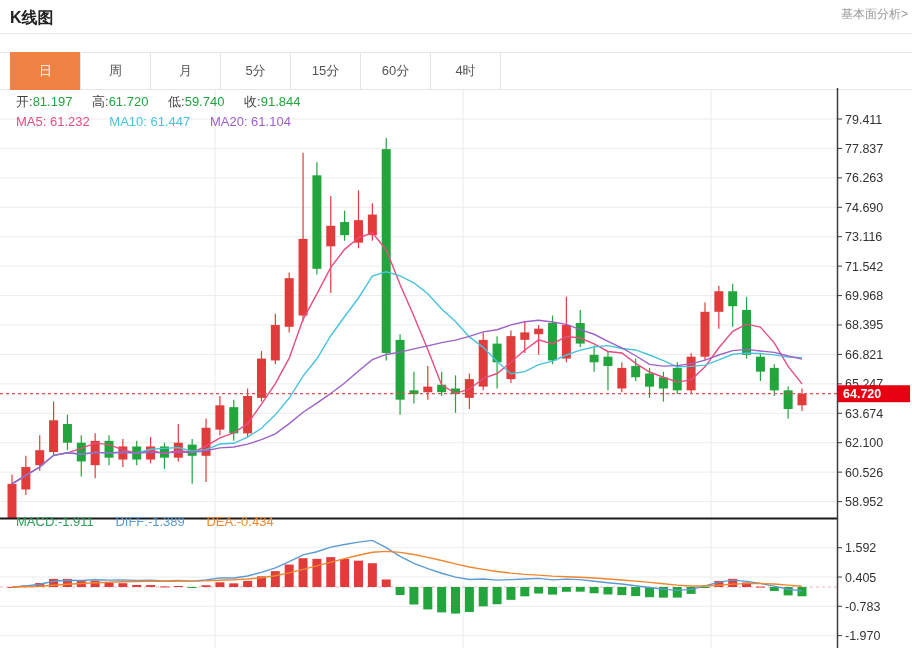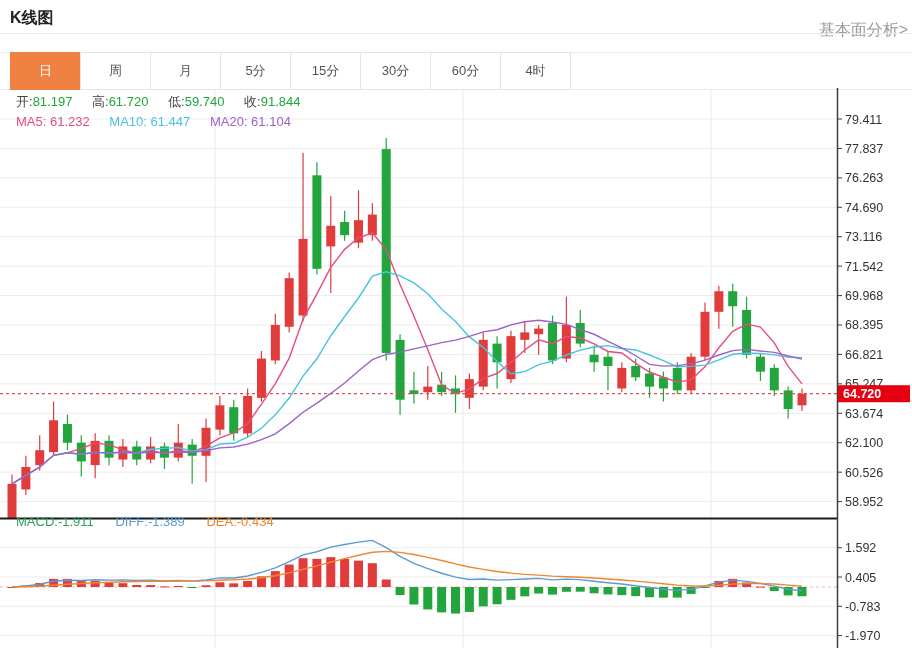--- a/index.html
+++ b/index.html
@@ -1,20 +1,20 @@
 <!DOCTYPE html>
 <html><head>
 <meta charset="utf-8">
 <style>
   html,body{margin:0;padding:0;background:#fff;}
   #app{position:relative;width:912px;height:648px;overflow:hidden;background:#fff;
        font-family:"Liberation Sans","DejaVu Sans",sans-serif;}
   .hline{position:absolute;left:0;width:912px;height:1px;background:#e9e9e9;}
   #page-title{position:absolute;left:10px;top:8px;font-size:16px;font-weight:bold;color:#222;}
-  #analysis-link{position:absolute;right:4px;top:20px;font-size:16px;color:#999;text-decoration:none;cursor:pointer;}
+  #analysis-link{position:absolute;right:4px;top:6px;font-size:12px;color:#999;text-decoration:none;cursor:pointer;}
   #tabbar{position:absolute;left:10px;top:52px;display:flex;}
   .tab{width:69px;height:36px;line-height:36px;text-align:center;font-size:13px;color:#555;
        background:#fff;border:1px solid #e4e4e4;margin-left:-1px;cursor:pointer;}
   .tab:first-child{margin-left:0;}
   .tab.active{background:#ef8243;border-color:#ef8243;color:#fff;}
   .legend-row{position:absolute;left:16px;font-size:13px;white-space:nowrap;z-index:3;}
   .legend-item{margin-right:16px;}
   .lbl{color:#444;}
   .val-green{color:#21a53c;}
   .ma5{color:#e64c7f;text-align:center;}  .ma10{color:#49c3dd;}  .ma20{color:#9d62c8;}
@@ -33,21 +33,20 @@
 
   <div class="hline" style="top:52px"></div>
   <div class="hline" style="top:89px"></div>
 
   <div id="tabbar">
     <div class="tab active">日</div>
     <div class="tab">周</div>
     <div class="tab">月</div>
     <div class="tab">5分</div>
     <div class="tab">15分</div>
-    <div class="tab">30分</div>
     <div class="tab">60分</div>
     <div class="tab">4时</div>
   </div>
 
   <svg id="chart-svg" width="912" height="648" viewBox="0 0 912 648">
       <line x1="0" y1="119" x2="837" y2="119" stroke="#ececec" stroke-width="1"></line>
       <line x1="0" y1="148.43379999999996" x2="837" y2="148.43379999999996" stroke="#ececec" stroke-width="1"></line>
       <line x1="0" y1="177.86759999999992" x2="837" y2="177.86759999999992" stroke="#ececec" stroke-width="1"></line>
       <line x1="0" y1="207.28270000000006" x2="837" y2="207.28270000000006" stroke="#ececec" stroke-width="1"></line>
       <line x1="0" y1="236.71650000000002" x2="837" y2="236.71650000000002" stroke="#ececec" stroke-width="1"></line>

